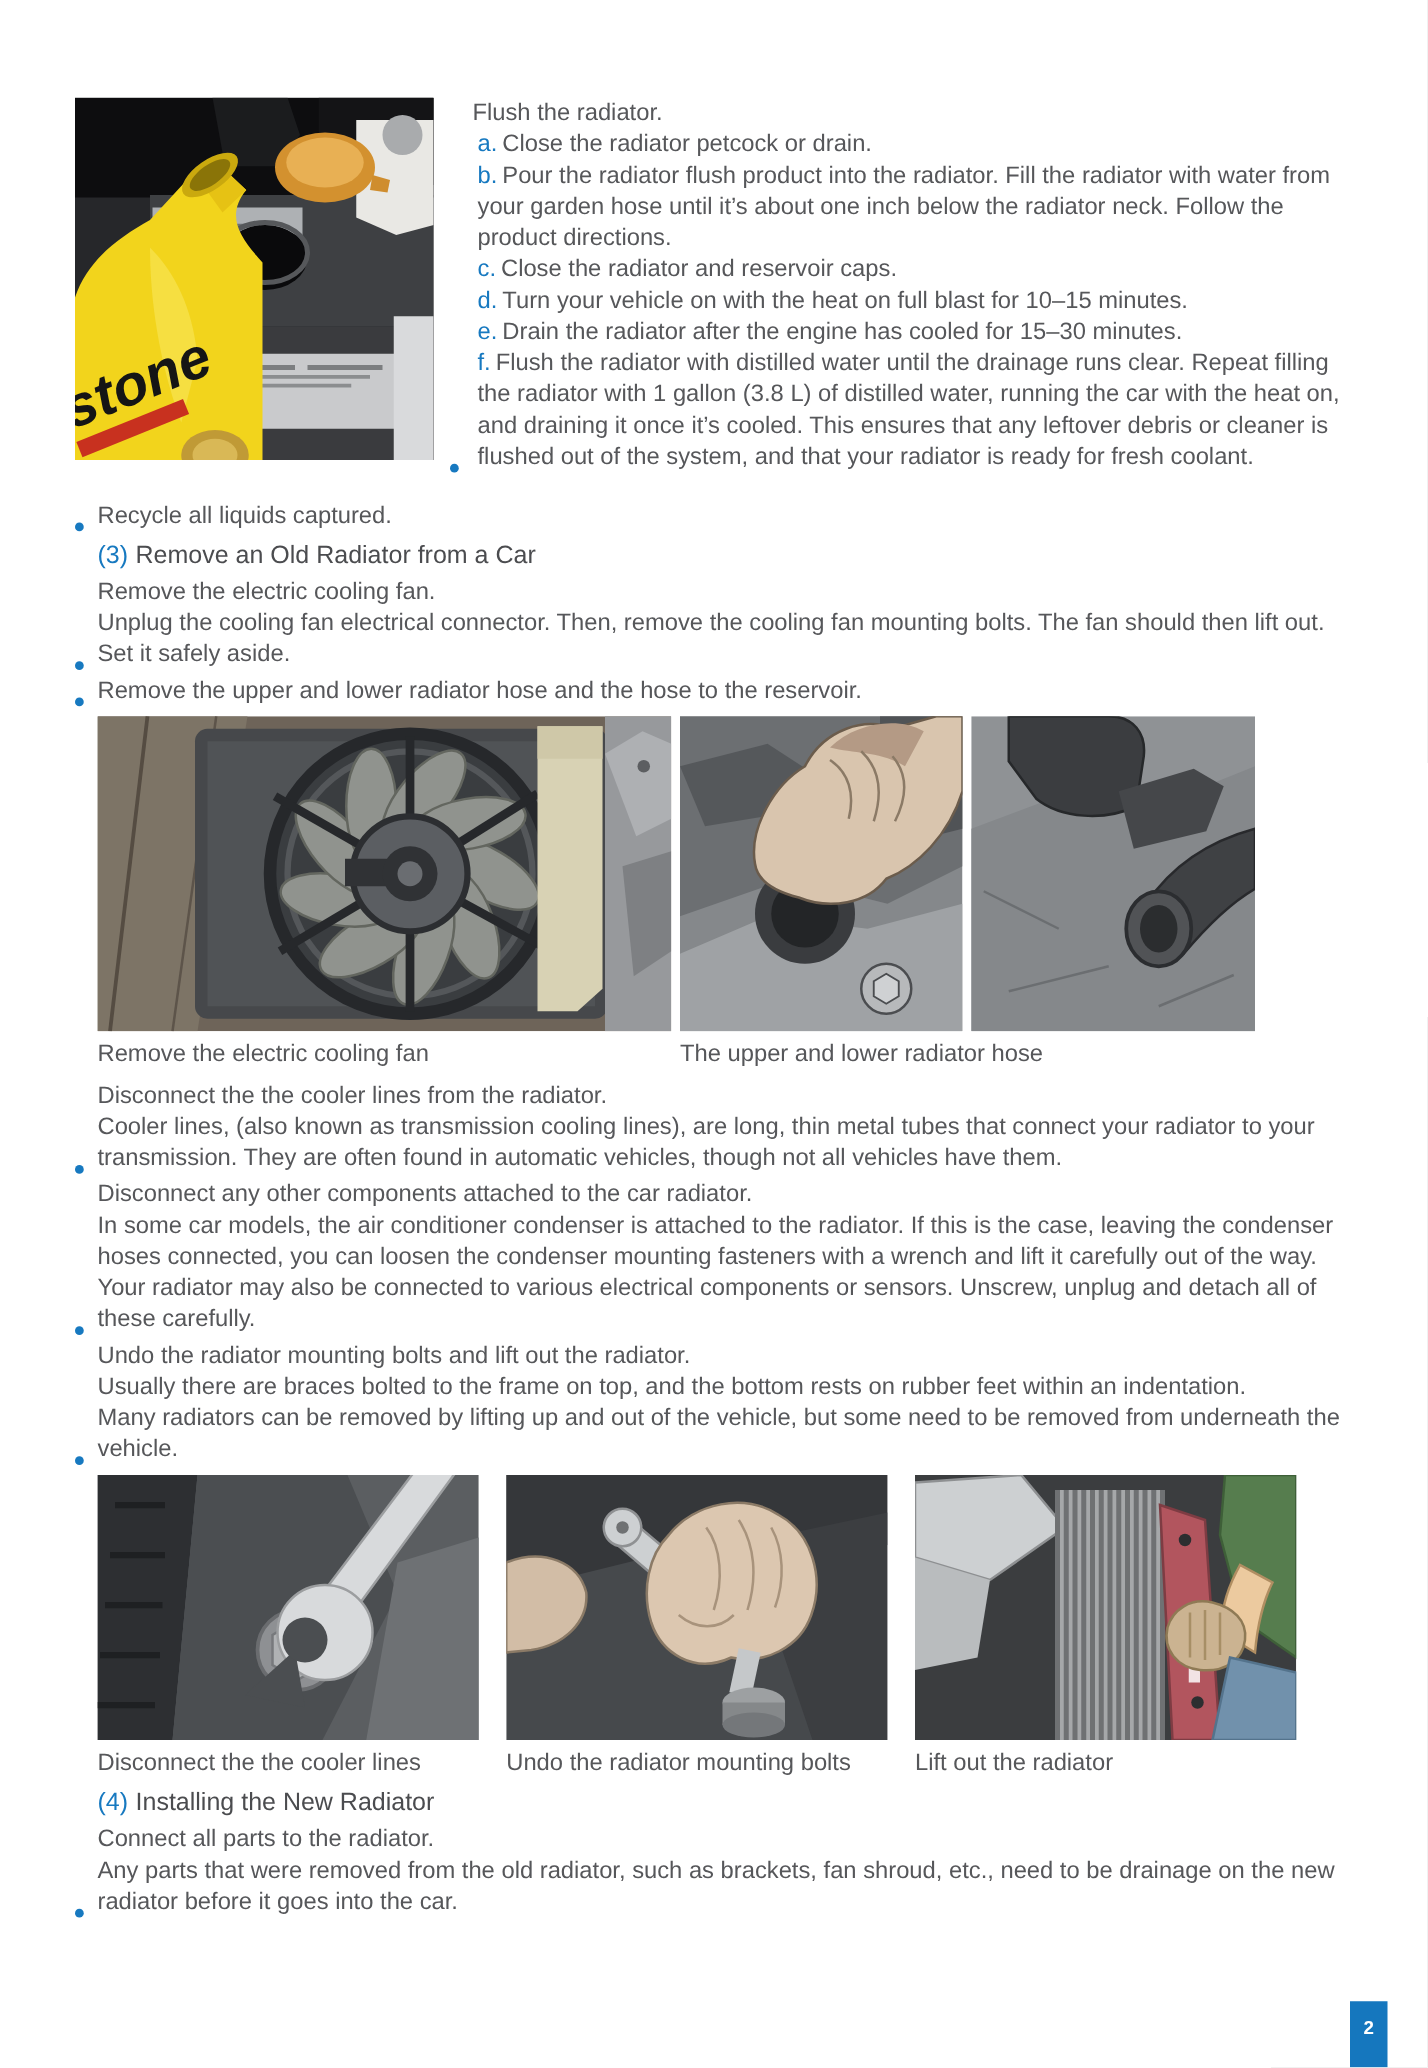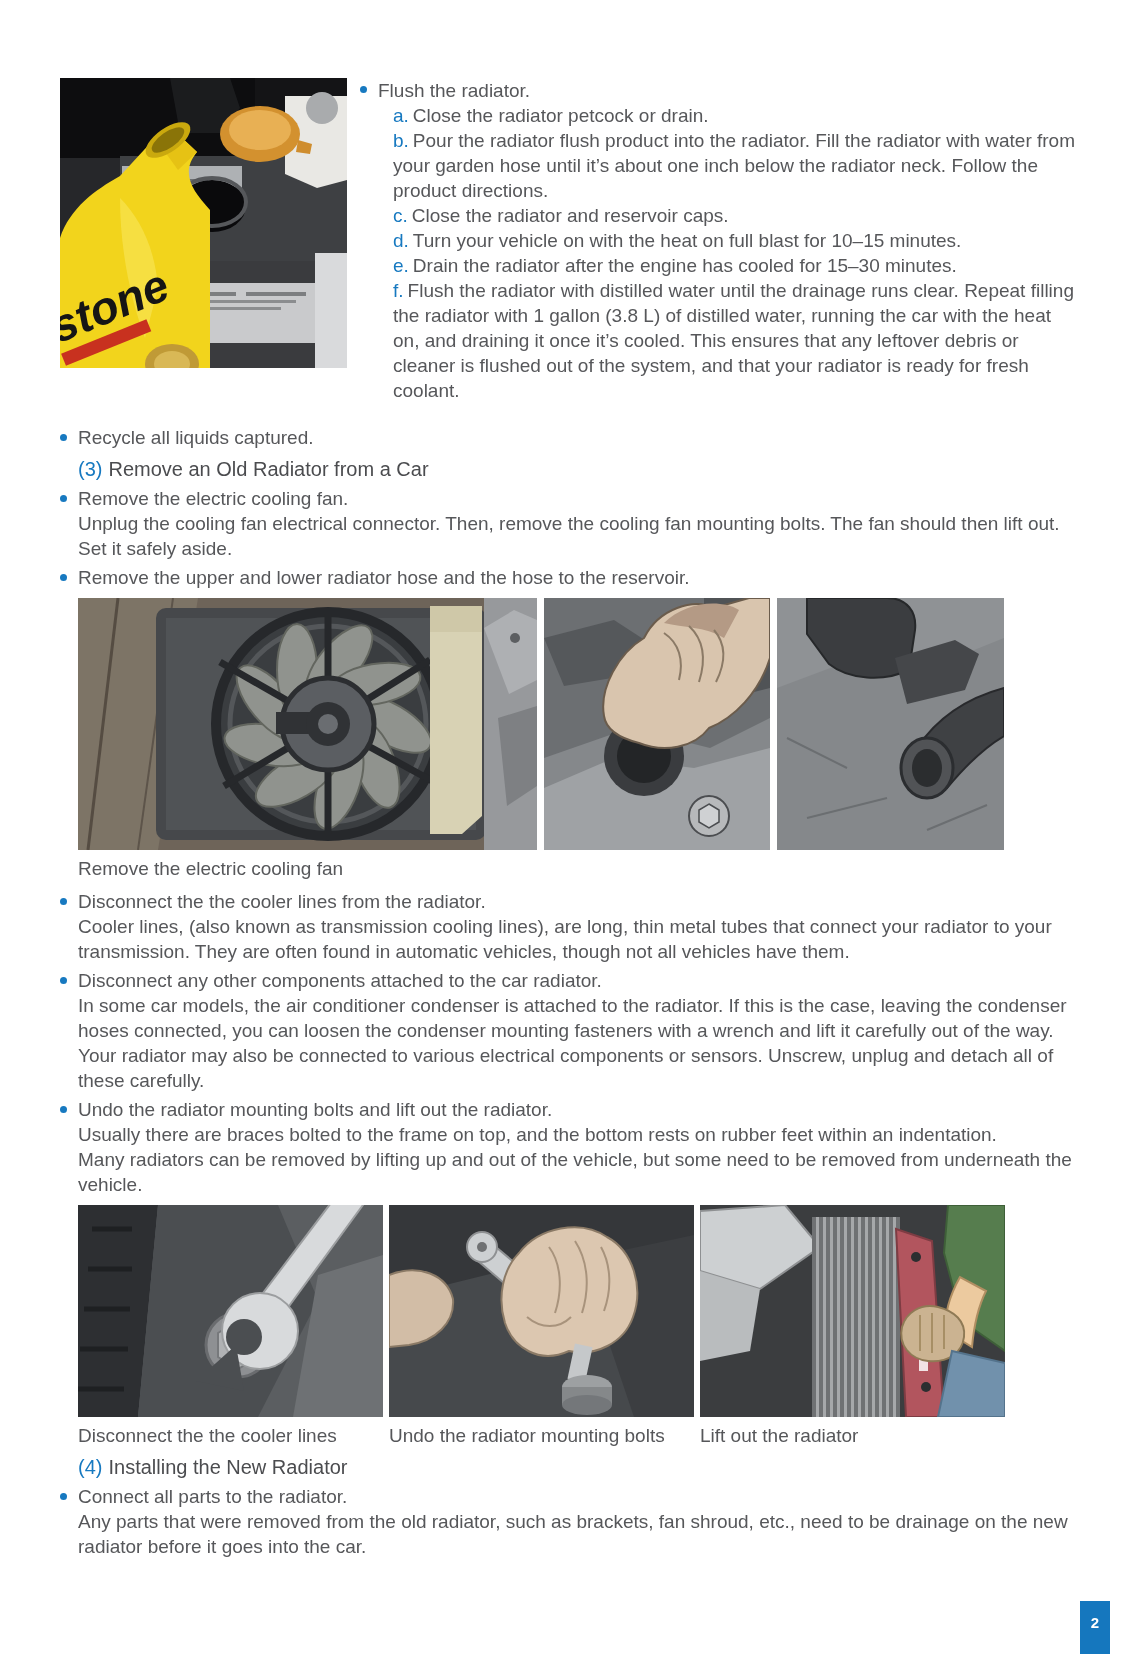--- a/index.html
+++ b/index.html
@@ -6,21 +6,21 @@
   .page{position:relative;width:1142px;height:1654px;background:#ffffff;overflow:hidden;
         font-family:"Liberation Sans","DejaVu Sans",sans-serif;color:#56575a;box-sizing:border-box;
         padding:78px 60px 0 60px;}
   
   .top-row{display:flex;gap:13px;align-items:flex-start;}
   .top-photo{flex:none;width:287px;height:290px;overflow:hidden;}
   .flush-block{flex:1;font-size:18.5px;line-height:22.5px;}
   .flush-steps{margin-left:19px;}
   .step-letter{color:#1779c0;margin-right:4px;}
   
-  .li{display:flex;align-items:flex-start;}
+  .li{display:flex;align-items:flex-end;}
   .dot{flex:none;width:7px;height:7px;border-radius:50%;background:#1779c0;margin:9px 11px 0 0;}
   .li-content{flex:1;font-size:19px;line-height:25px;}
   .li-title{font-size:19px;line-height:25px;}
   .li-body{margin:0;font-size:19px;line-height:25px;}
   .flush-block .dot{margin-top:8px;}
   
   .section-heading{margin:6px 0 2px 18px;font-size:20px;line-height:26px;font-weight:normal;color:#4b4c4f;}
   .section-num{color:#1779c0;margin-right:6px;}
   
   .figrow{display:flex;gap:7px;margin:8px 0 0 18px;}
@@ -77,21 +77,21 @@
           <ellipse cx="112" cy="286" rx="18" ry="13" fill="#d9b856"></ellipse>
         </g>
       </svg>
     </div>
 
     <div class="flush-block">
       <div class="li">
         <span class="dot"></span>
         <div class="li-content">
           <div class="li-title">Flush the radiator.</div>
-          <div class="flush-steps" style="margin-left:15px;">
+          <div class="flush-steps" style="margin-left:4px;">
             <div class="step"><span class="step-letter">a.</span><span>Close the radiator petcock or drain.</span></div>
             <div class="step"><span class="step-letter">b.</span><span>Pour the radiator flush product into the radiator. Fill the radiator with water from your garden hose until it’s about one inch below the radiator neck. Follow the product directions.</span></div>
             <div class="step"><span class="step-letter">c.</span><span>Close the radiator and reservoir caps.</span></div>
             <div class="step"><span class="step-letter">d.</span><span>Turn your vehicle on with the heat on full blast for 10–15 minutes.</span></div>
             <div class="step"><span class="step-letter">e.</span><span>Drain the radiator after the engine has cooled for 15–30 minutes.</span></div>
             <div class="step"><span class="step-letter">f.</span><span>Flush the radiator with distilled water until the drainage runs clear. Repeat filling the radiator with 1 gallon (3.8 L) of distilled water, running the car with the heat on, and draining it once it’s cooled. This ensures that any leftover debris or cleaner is flushed out of the system, and that your radiator is ready for fresh coolant.</span></div>
           </div>
         </div>
       </div>
     </div>
@@ -197,20 +197,21 @@
           <path d="M227 90 C190 100 160 120 140 150 L170 190 C195 160 215 145 227 138Z" fill="#3f4144" stroke="#28292c" stroke-width="2"></path>
           <ellipse cx="150" cy="170" rx="26" ry="30" fill="#515356" stroke="#2b2d30" stroke-width="3"></ellipse>
           <ellipse cx="150" cy="170" rx="15" ry="19" fill="#2b2d2f"></ellipse>
           <g fill="none" stroke="#6b6e71" stroke-width="2">
             <path d="M10 140l60 30"></path>
               <path d="M30 220l80-20"></path>
               <path d="M150 232l60-25"></path>
           </g>
         </svg>
       </div>
+      <figcaption class="caption">The upper and lower radiator hose</figcaption>
     </figure>
   </div>
 
   <div class="li mt8">
     <span class="dot"></span>
     <div class="li-content">
       <div class="li-title">Disconnect the the cooler lines from the radiator.</div>
       <p class="li-body">Cooler lines, (also known as transmission cooling lines), are long, thin metal tubes that connect your radiator to your transmission. They are often found in automatic vehicles, though not all vehicles have them.</p>
     </div>
   </div>
@@ -225,21 +226,21 @@
 
   <div class="li mt4">
     <span class="dot"></span>
     <div class="li-content">
       <div class="li-title">Undo the radiator mounting bolts and lift out the radiator.</div>
       <p class="li-body">Usually there are braces bolted to the frame on top, and the bottom rests on rubber feet within an indentation.</p>
       <p class="li-body">Many radiators can be removed by lifting up and out of the vehicle, but some need to be removed from underneath the vehicle.</p>
     </div>
   </div>
 
-  <div class="figrow" style="gap:6px;">
+  <div class="figrow" style="gap:22px;">
     <figure>
       <svg viewBox="0 0 305 212" width="305" height="212">
         <rect width="305" height="212" fill="#5b5e61"></rect>
         <path d="M0 0h80l-20 212H0z" fill="#2d2f32"></path>
         <g stroke="#1e2022" stroke-width="5" fill="none">
           <path d="M14 24h40"></path>
             <path d="M10 64h44"></path>
             <path d="M6 104h46"></path>
             <path d="M2 144h48"></path>
             <path d="M0 184h46"></path>

